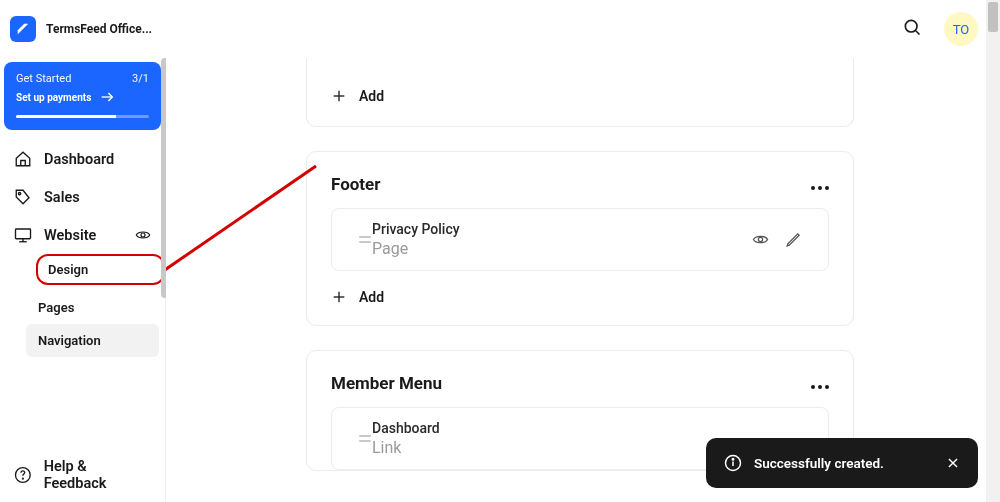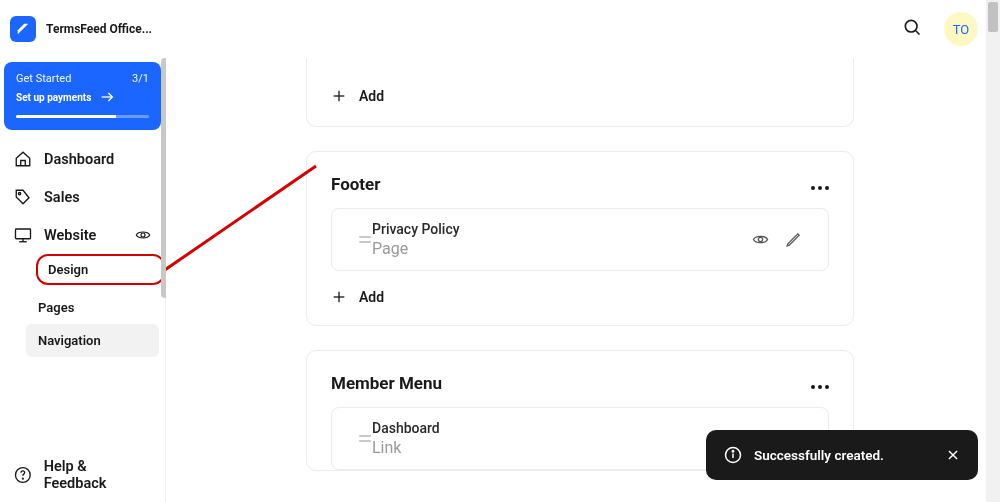--- a/index.html
+++ b/index.html
@@ -37,21 +37,21 @@
   .row { border: 1px solid #ececec; border-radius: 8px; margin: 0 24px; padding: 12px 26px; display: flex; align-items: center; gap: 0; }
   .drag { width: 14px; display: flex; flex-direction: column; gap: 3px; align-items: center; }
   .drag span { width: 12px; height: 2px; background: #c9c9c9; border-radius: 1px; }
   .row-main { flex: 1; }
   .row-title { font-size: 14px; font-weight: 500; color: #2a2a2a; }
   .row-sub { font-size: 16px; color: #9a9a9a; margin-top: 2px; }
   .row-actions { display: flex; gap: 16px; }
   .row-actions svg { width: 17px; height: 17px; stroke: #555; fill: none; stroke-width: 1.8; }
   .add { display: flex; align-items: center; gap: 12px; padding: 18px 24px 20px; font-size: 14px; font-weight: 600; cursor: pointer; }
   .add svg { width: 16px; height: 16px; stroke: #1a1a1a; stroke-width: 2; fill: none; }
-  .toast { position: absolute; right: 22px; bottom: 22px; background: #1a1a1a; color: #fff; border-radius: 10px; padding: 16px 18px; display: flex; align-items: center; gap: 12px; width: 272px; }
+  .toast { position: absolute; right: 22px; bottom: 14px; background: #1a1a1a; color: #fff; border-radius: 10px; padding: 16px 18px; display: flex; align-items: center; gap: 12px; width: 272px; }
   .toast svg.info { width: 18px; height: 18px; stroke: #fff; fill: none; stroke-width: 2; }
   .toast svg.close { width: 14px; height: 14px; stroke: #fff; stroke-width: 2.4; margin-left: auto; cursor: pointer; }
   .toast-text { font-size: 13.5px; font-weight: 600; }
   .annot { position: absolute; pointer-events: none; }
   .scroll-right { position: absolute; right: 0; top: 0; width: 14px; height: 100%; background: #f1f1f1; }
   .scroll-thumb { position: absolute; right: 2px; top: 2px; width: 10px; height: 30px; background: #c1c1c1; border-radius: 2px; }
 </style>
 </head>
 <body>
 

